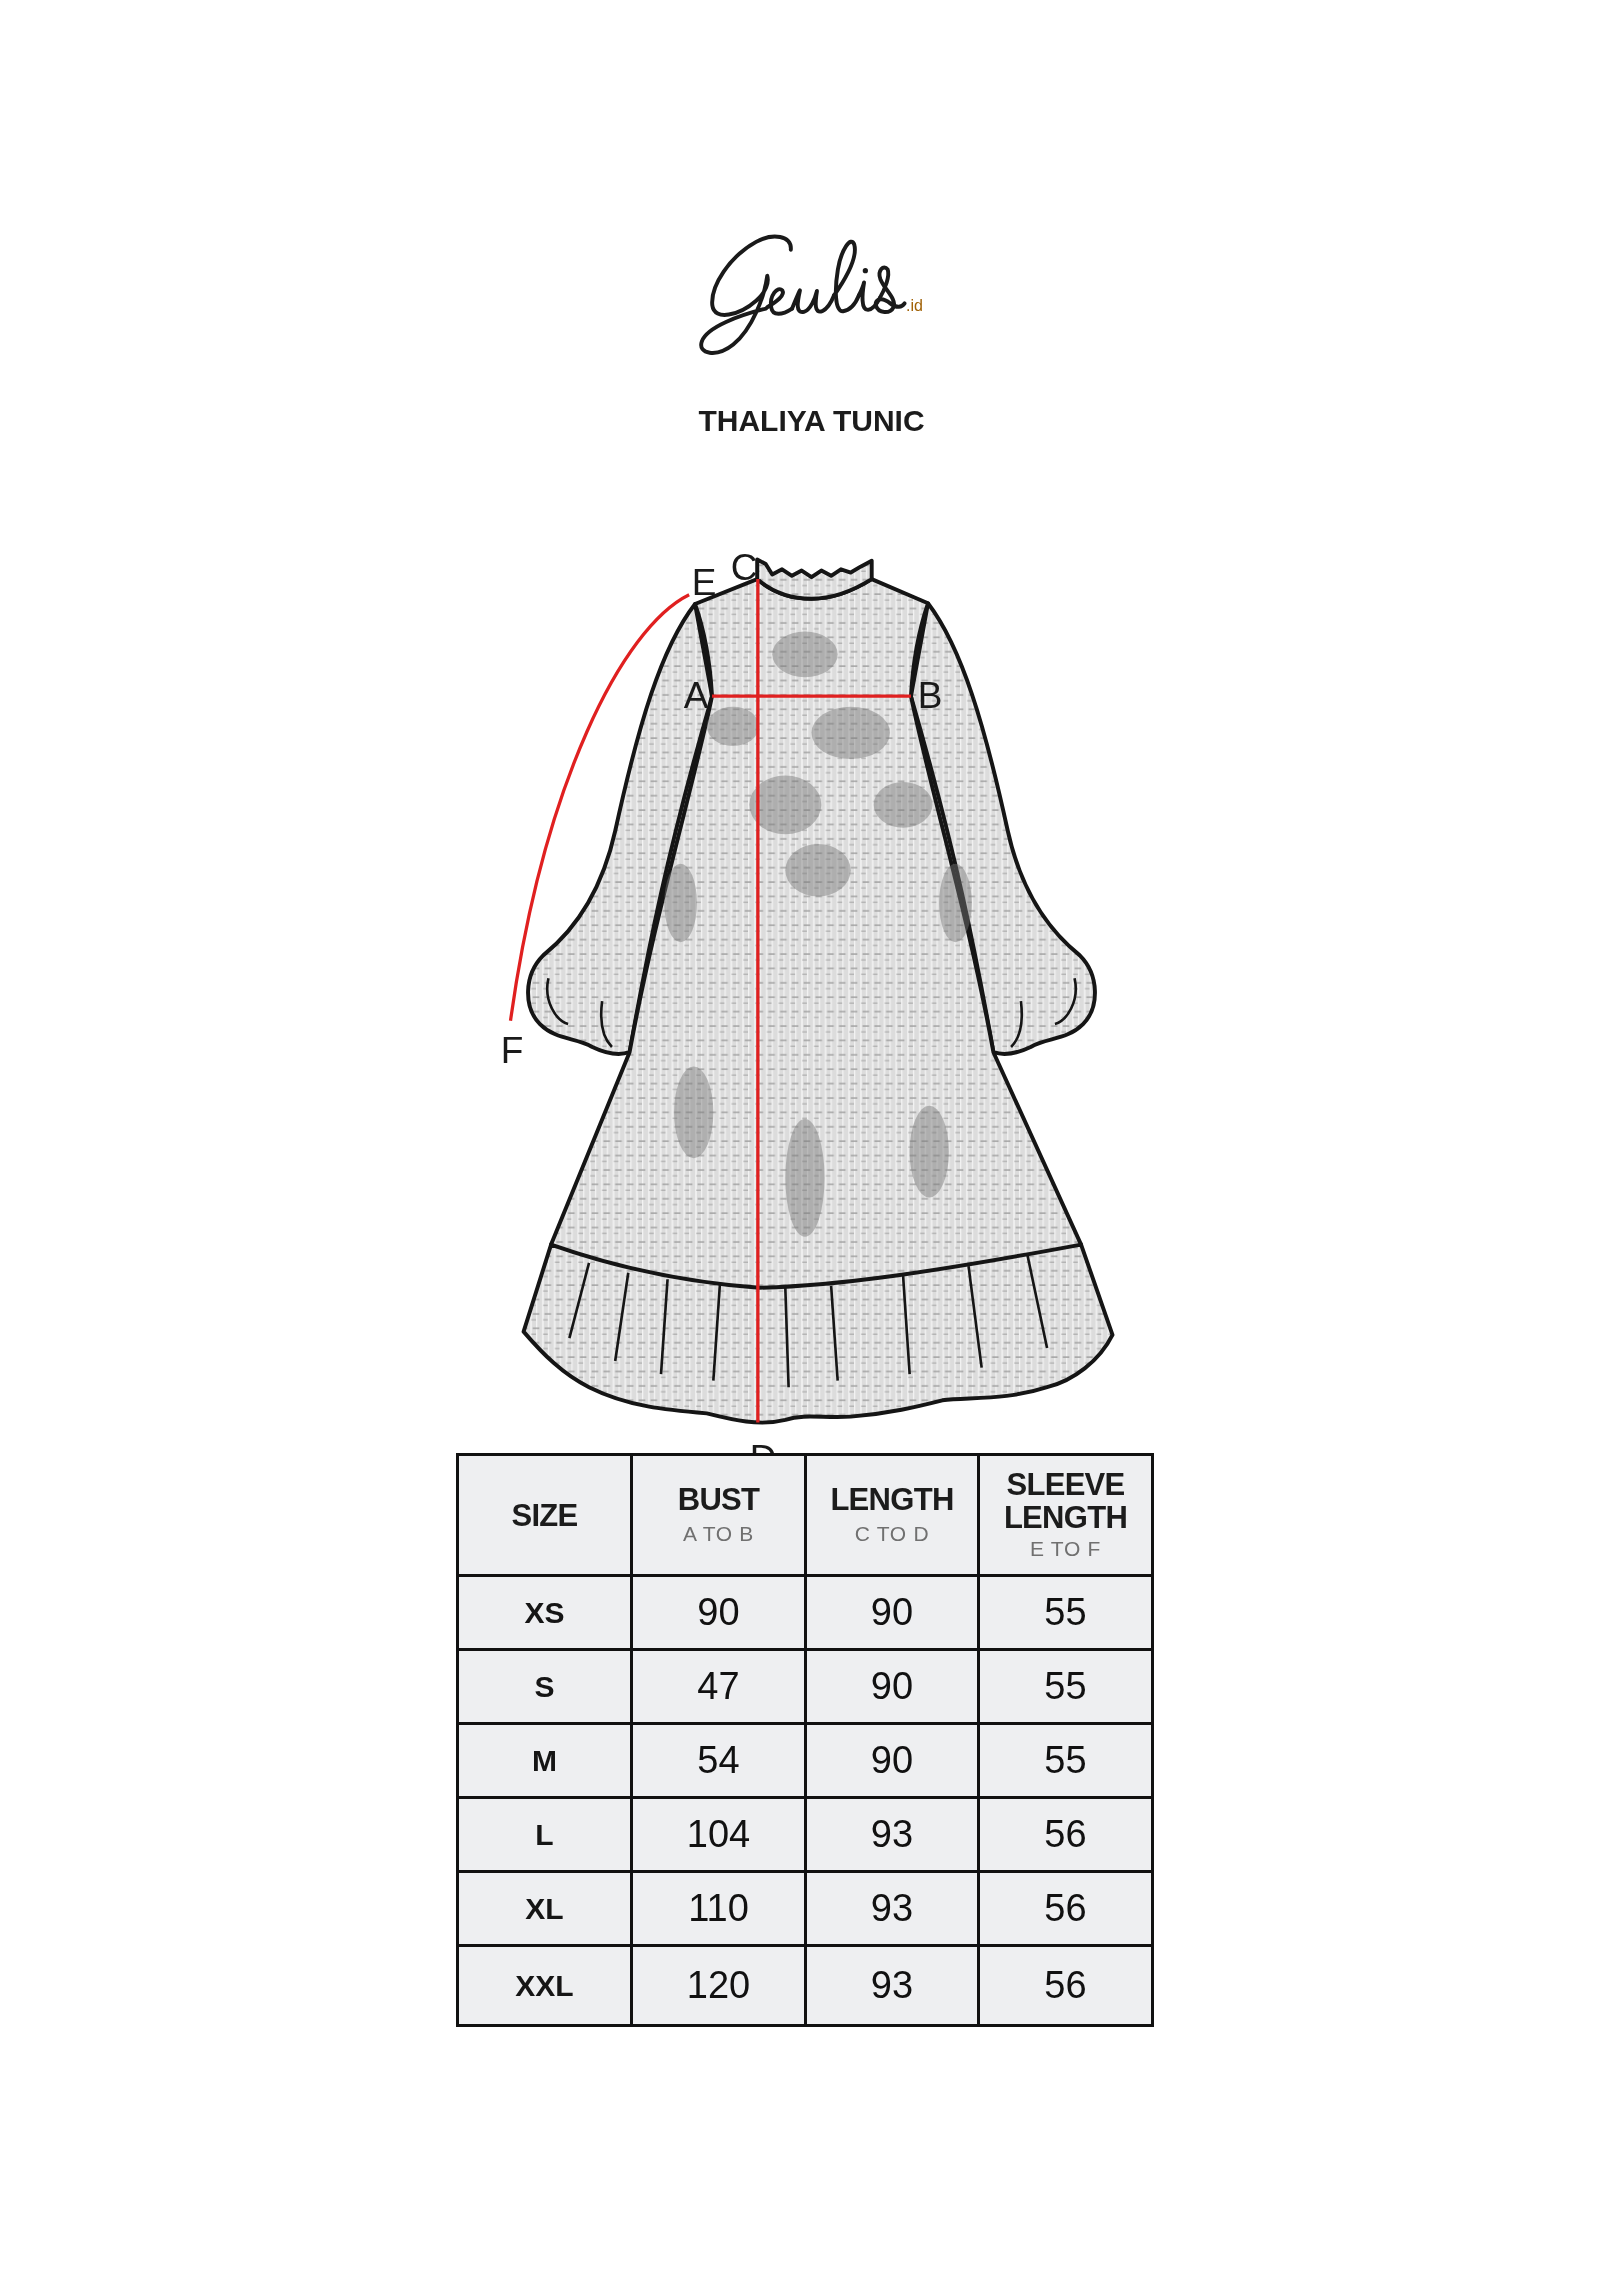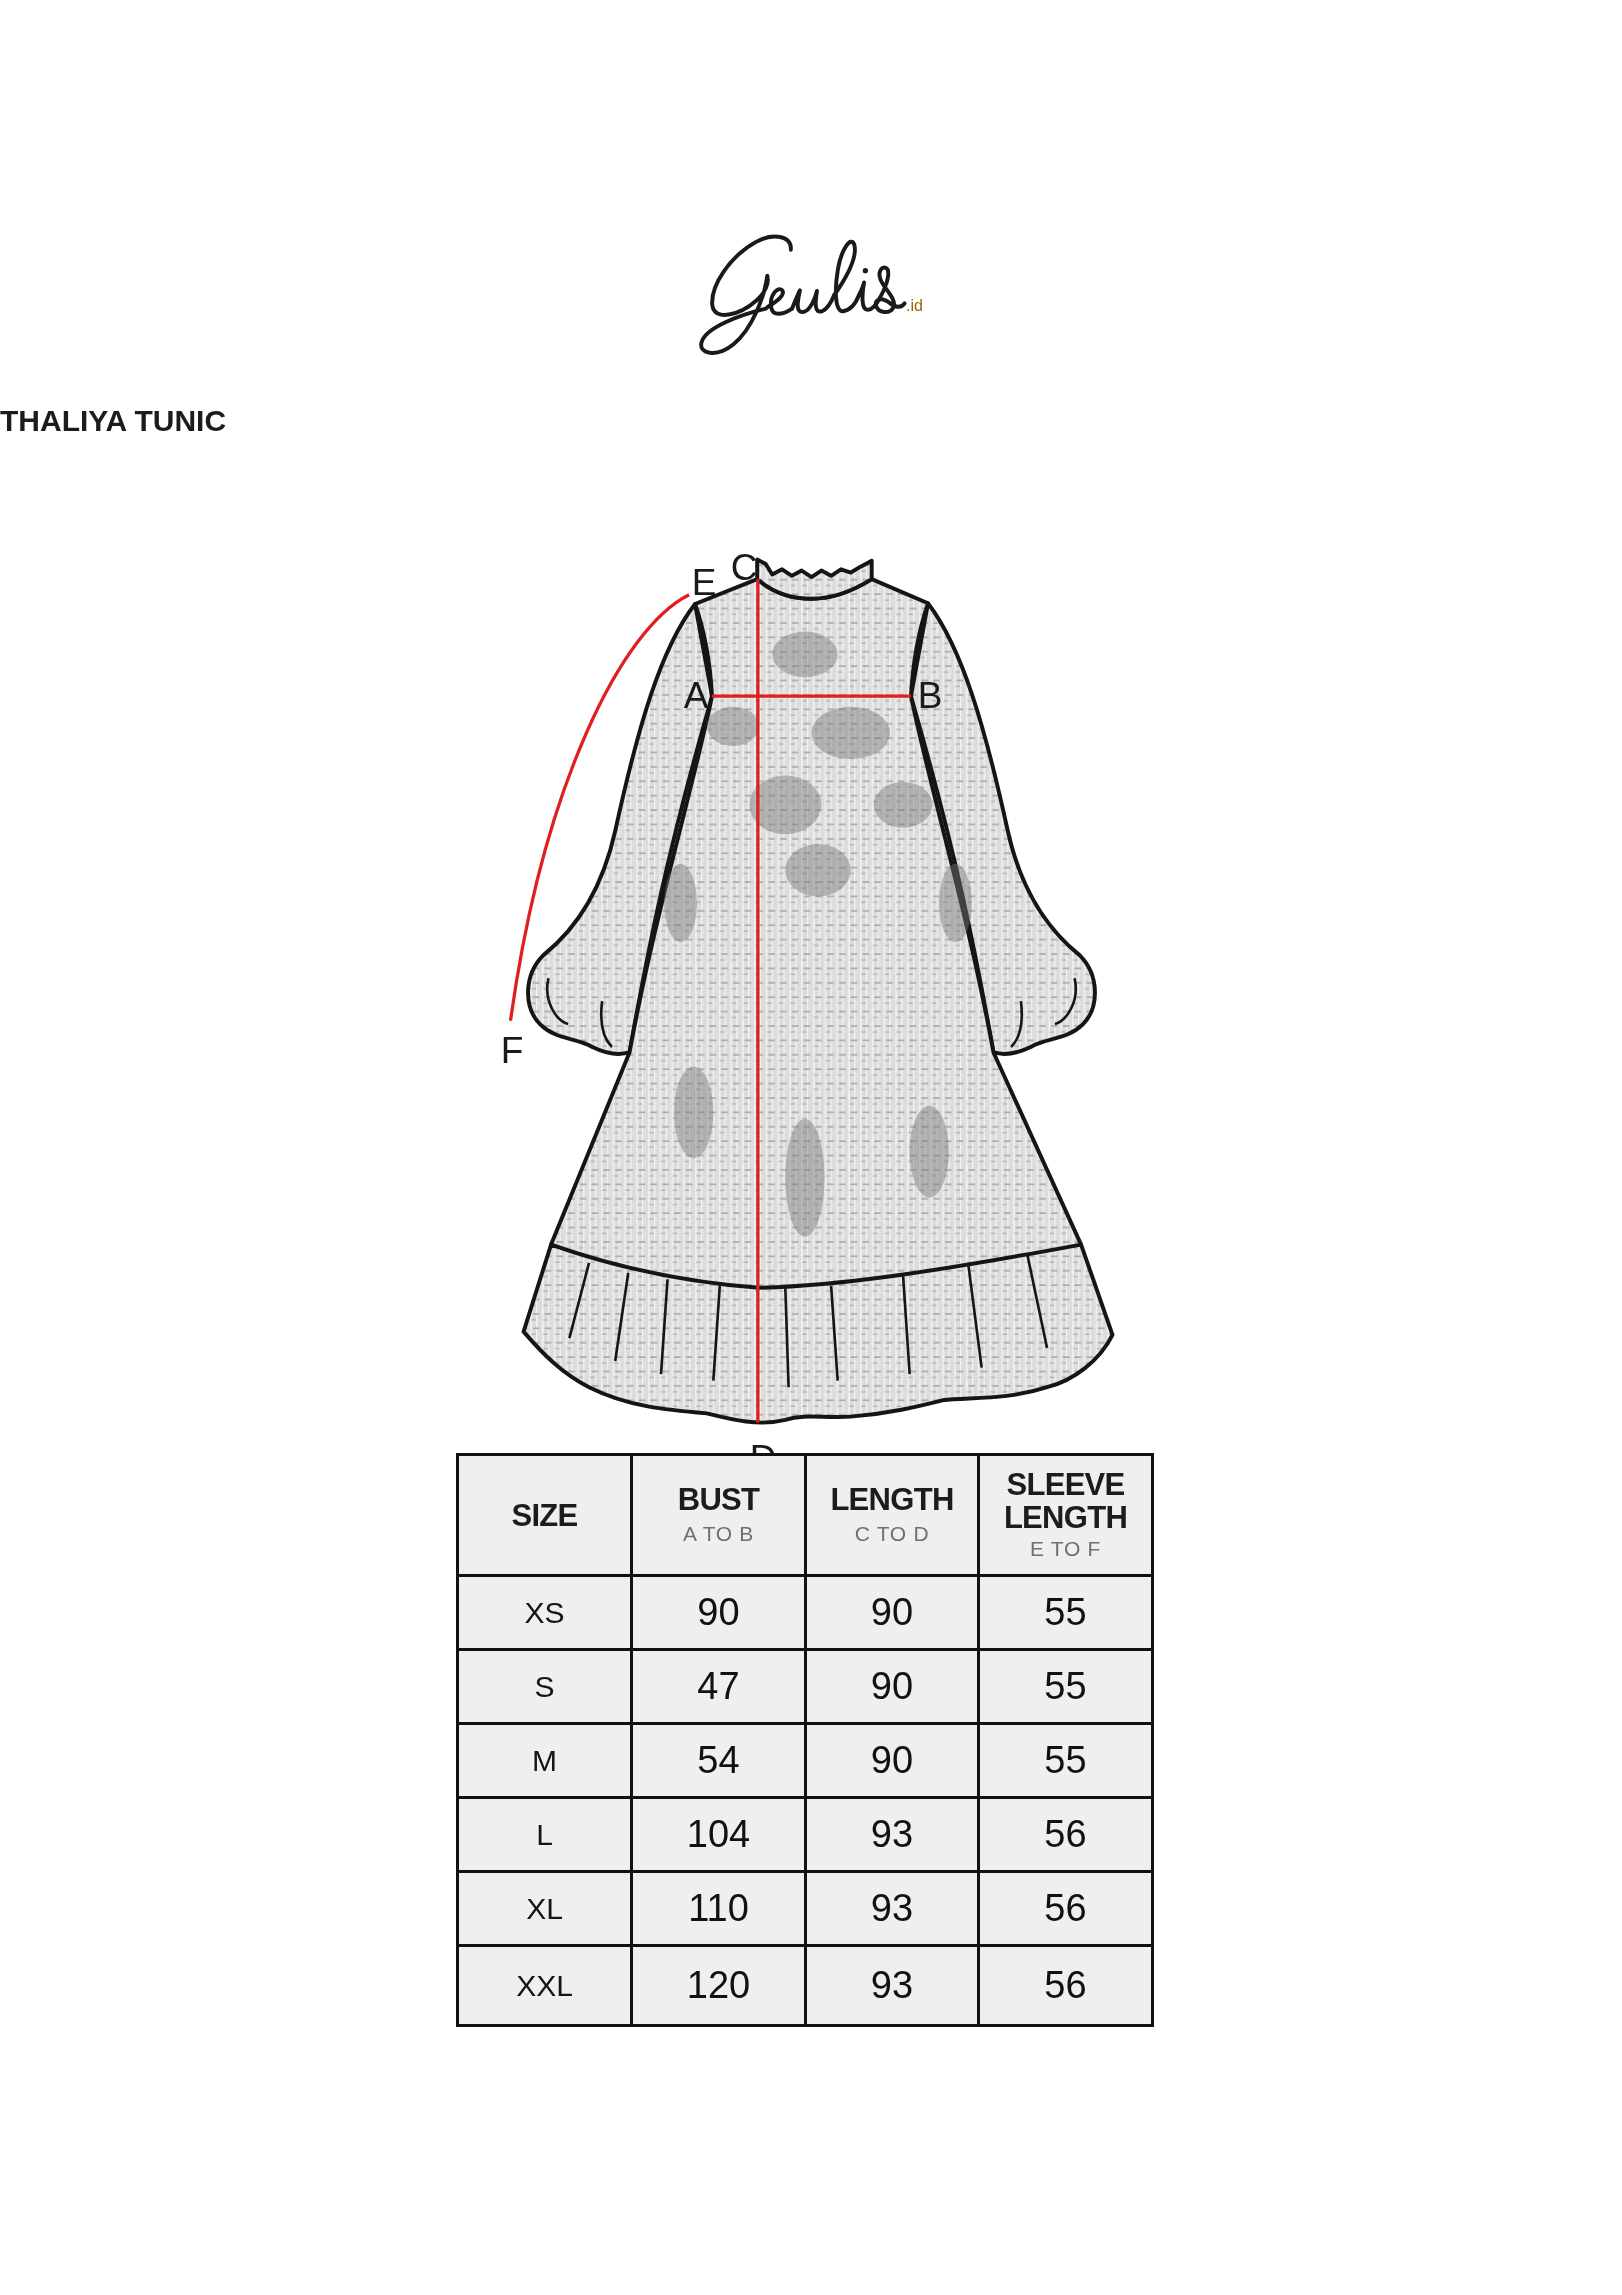--- a/index.html
+++ b/index.html
@@ -1,31 +1,31 @@
 <!DOCTYPE html>
 <html style="font-size:10.5px"><head>
 <meta charset="utf-8">
 <style>
   html, body { margin:0; padding:0; background:#ffffff; }
   body { width:1623px; height:2295px; position:relative; overflow:hidden; font-family:"Liberation Sans", sans-serif; color:#1a1a1a; }
   .abs { position:absolute; }
   #logo { left:694px; top:230px; width:242px; height:131px; }
   #logo svg { width:100%; height:100%; overflow:visible; }
   #logo-suffix { left:906px; top:296px; font-size:16px; line-height:19.6px; color:#a16207; }
-  #title { left:0; width:1623px; top:406px; text-align:left; font-size:30px; font-weight:700; letter-spacing:0px; line-height:30px; color:#1c1c1c; }
+  #title { left:0; width:1623px; top:406px; text-align:center; font-size:30px; font-weight:700; letter-spacing:0px; line-height:30px; color:#1c1c1c; }
   #garment { left:0; top:0; width:1623px; height:1505px; }
   .mlabel { position:absolute; font-size:37px; line-height:37px; color:#1a1a1a; transform:translate(-50%,-50%); font-family:"Liberation Sans", sans-serif; }
   #size-table { left:456px; top:1453px; border-collapse:collapse; background:#eeeff1; }
   #size-table td, #size-table th { border:3.9px solid #111111; padding:0; text-align:center; vertical-align:middle; background:#eeeff1; }
   #size-table th { height:118px; }
   #size-table td { height:71px; }
   .col0 { width:171px; } .col1 { width:171px; } .col2 { width:170px; } .col3 { width:171px;margin-top:12px; }
   .hdr-main { display:block; font-size:31px; font-weight:700; line-height:33px; color:#1c1c1c; letter-spacing:-0.7px; }
   .hdr-sub { display:block; font-size:21px; font-weight:400; line-height:26px; color:#707070; letter-spacing:0.7px; margin-top:5.2px; }
-  .size-label { font-size:30px; font-weight:400; color:#151515; }
+  .size-label { font-size:30px; font-weight:700; color:#151515; }
   .val { font-size:38px; font-weight:400; color:#111111; }
 </style>
 </head>
 <body>
 
 <div id="logo" class="abs">
   <svg viewBox="0 0 370 200">
     <g fill="none" stroke="#1a1a1a" stroke-width="6" stroke-linecap="round" stroke-linejoin="round">
 
       <path d="M148,30 C150,8 120,4 95,18 C55,40 25,85 28,115 C31,140 70,130 95,108 C110,95 115,80 112,70 C108,100 90,150 60,175 C35,195 5,190 12,170 C20,148 70,130 110,120"></path>

